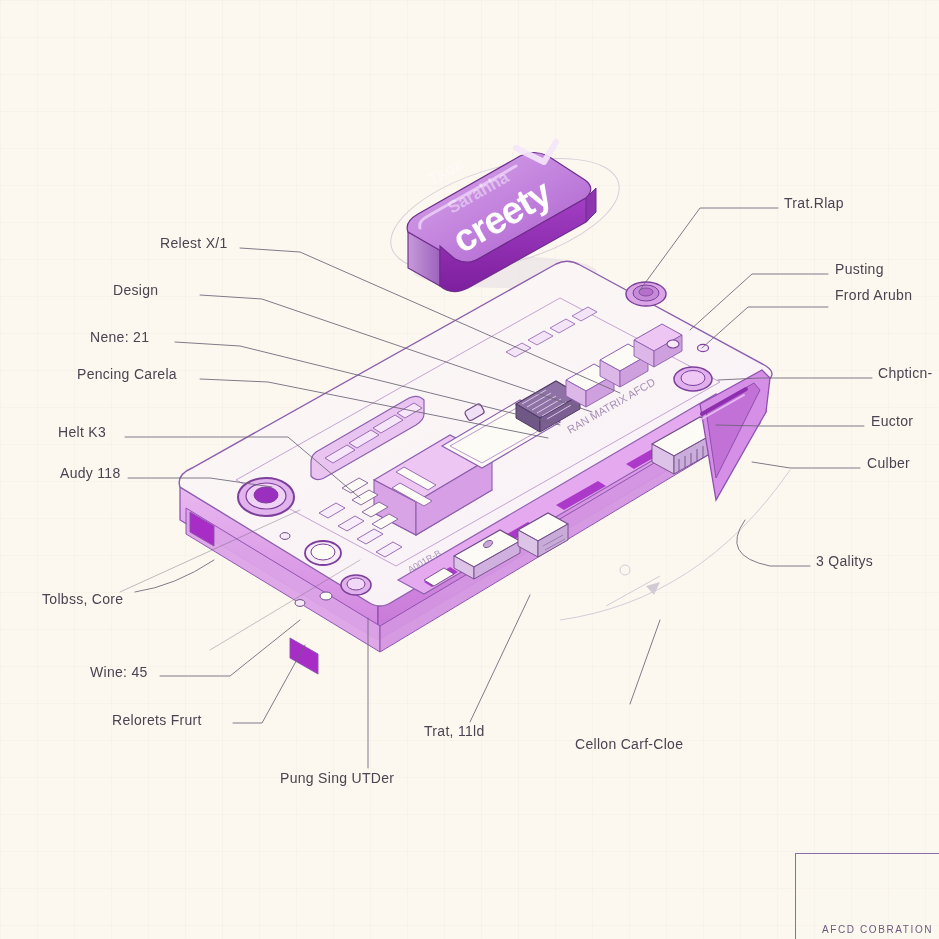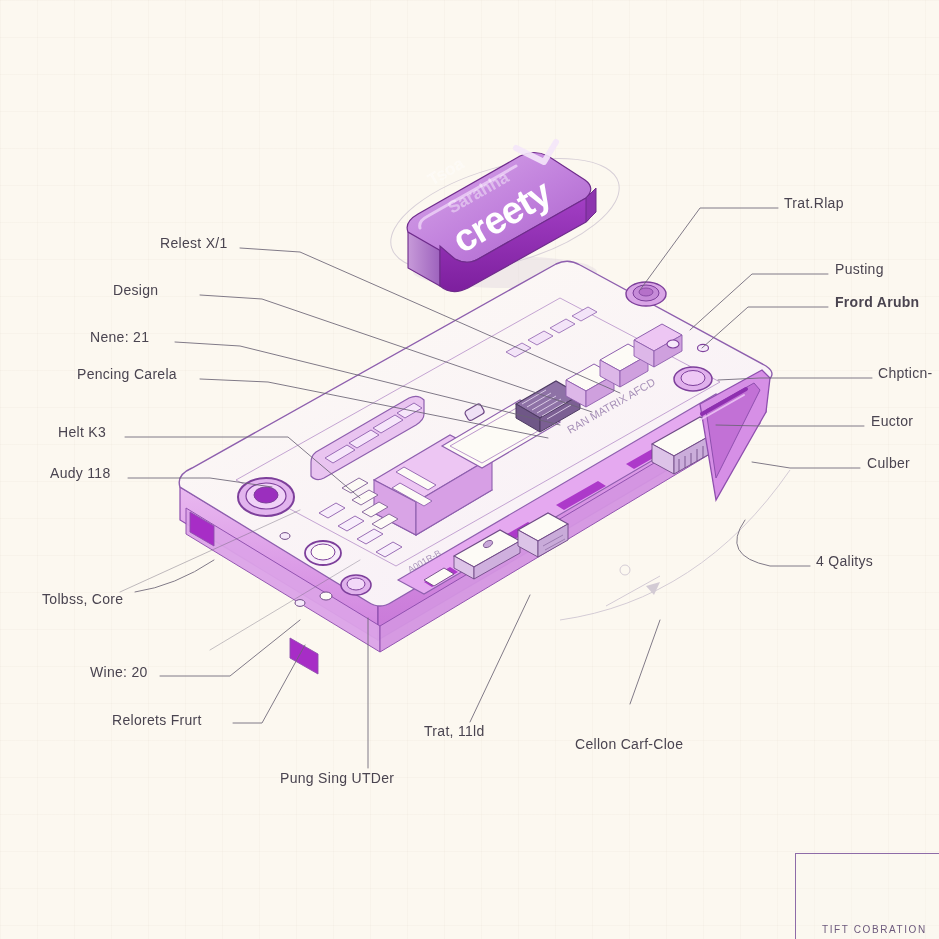--- a/index.html
+++ b/index.html
@@ -352,34 +352,34 @@
       <path d="M120 592 L300 510" opacity=".5"></path>
       <path d="M210 650 L360 560" opacity=".45"></path>
     </g>
   </svg>
 
   <div class="lbl l" style="left:160px;top:236px;">Relest X/1</div>
   <div class="lbl l" style="left:113px;top:283px;">Design</div>
   <div class="lbl l" style="left:90px;top:330px;">Nene: 21</div>
   <div class="lbl l" style="left:77px;top:367px;">Pencing Carela</div>
   <div class="lbl l" style="left:58px;top:425px;">Helt K3</div>
-  <div class="lbl l" style="left:50px;top:466px;">Audy 118</div>
+  <div class="lbl l" style="left:60px;top:466px;">Audy 118</div>
   <div class="lbl l" style="left:42px;top:580px;margin-top:12px;">Tolbss, Core</div>
-  <div class="lbl l" style="left:90px;top:665px;">Wine: 20</div>
+  <div class="lbl l" style="left:90px;top:665px;">Wine: 45</div>
   <div class="lbl l" style="left:112px;top:713px;">Relorets Frurt</div>
 
   <div class="lbl r" style="left:784px;top:196px;">Trat.Rlap</div>
   <div class="lbl r" style="left:835px;top:262px;">Pusting</div>
-  <div class="lbl r" style="left:835px;top:295px;font-weight:bold;">Frord Arubn</div>
+  <div class="lbl r" style="left:835px;top:288px;">Frord Arubn</div>
   <div class="lbl r" style="left:878px;top:366px;">Chpticn-</div>
   <div class="lbl r" style="left:871px;top:414px;">Euctor</div>
   <div class="lbl r" style="left:867px;top:456px;">Culber</div>
-  <div class="lbl r" style="left:816px;top:554px;">4 Qalitys</div>
+  <div class="lbl r" style="left:816px;top:554px;">3 Qalitys</div>
 
   <div class="lbl r" style="left:280px;top:771px;">Pung Sing UTDer</div>
   <div class="lbl r" style="left:424px;top:724px;">Trat, 11ld</div>
   <div class="lbl r" style="left:575px;top:705px;margin-top:32px;">Cellon Carf-Cloe</div>
 
   <div id="logo-plate">
-    <div id="logo-sub">TIFT COBRATION</div>
+    <div id="logo-sub">AFCD COBRATION</div>
   </div>
 
 </div>
 
 </body></html>

